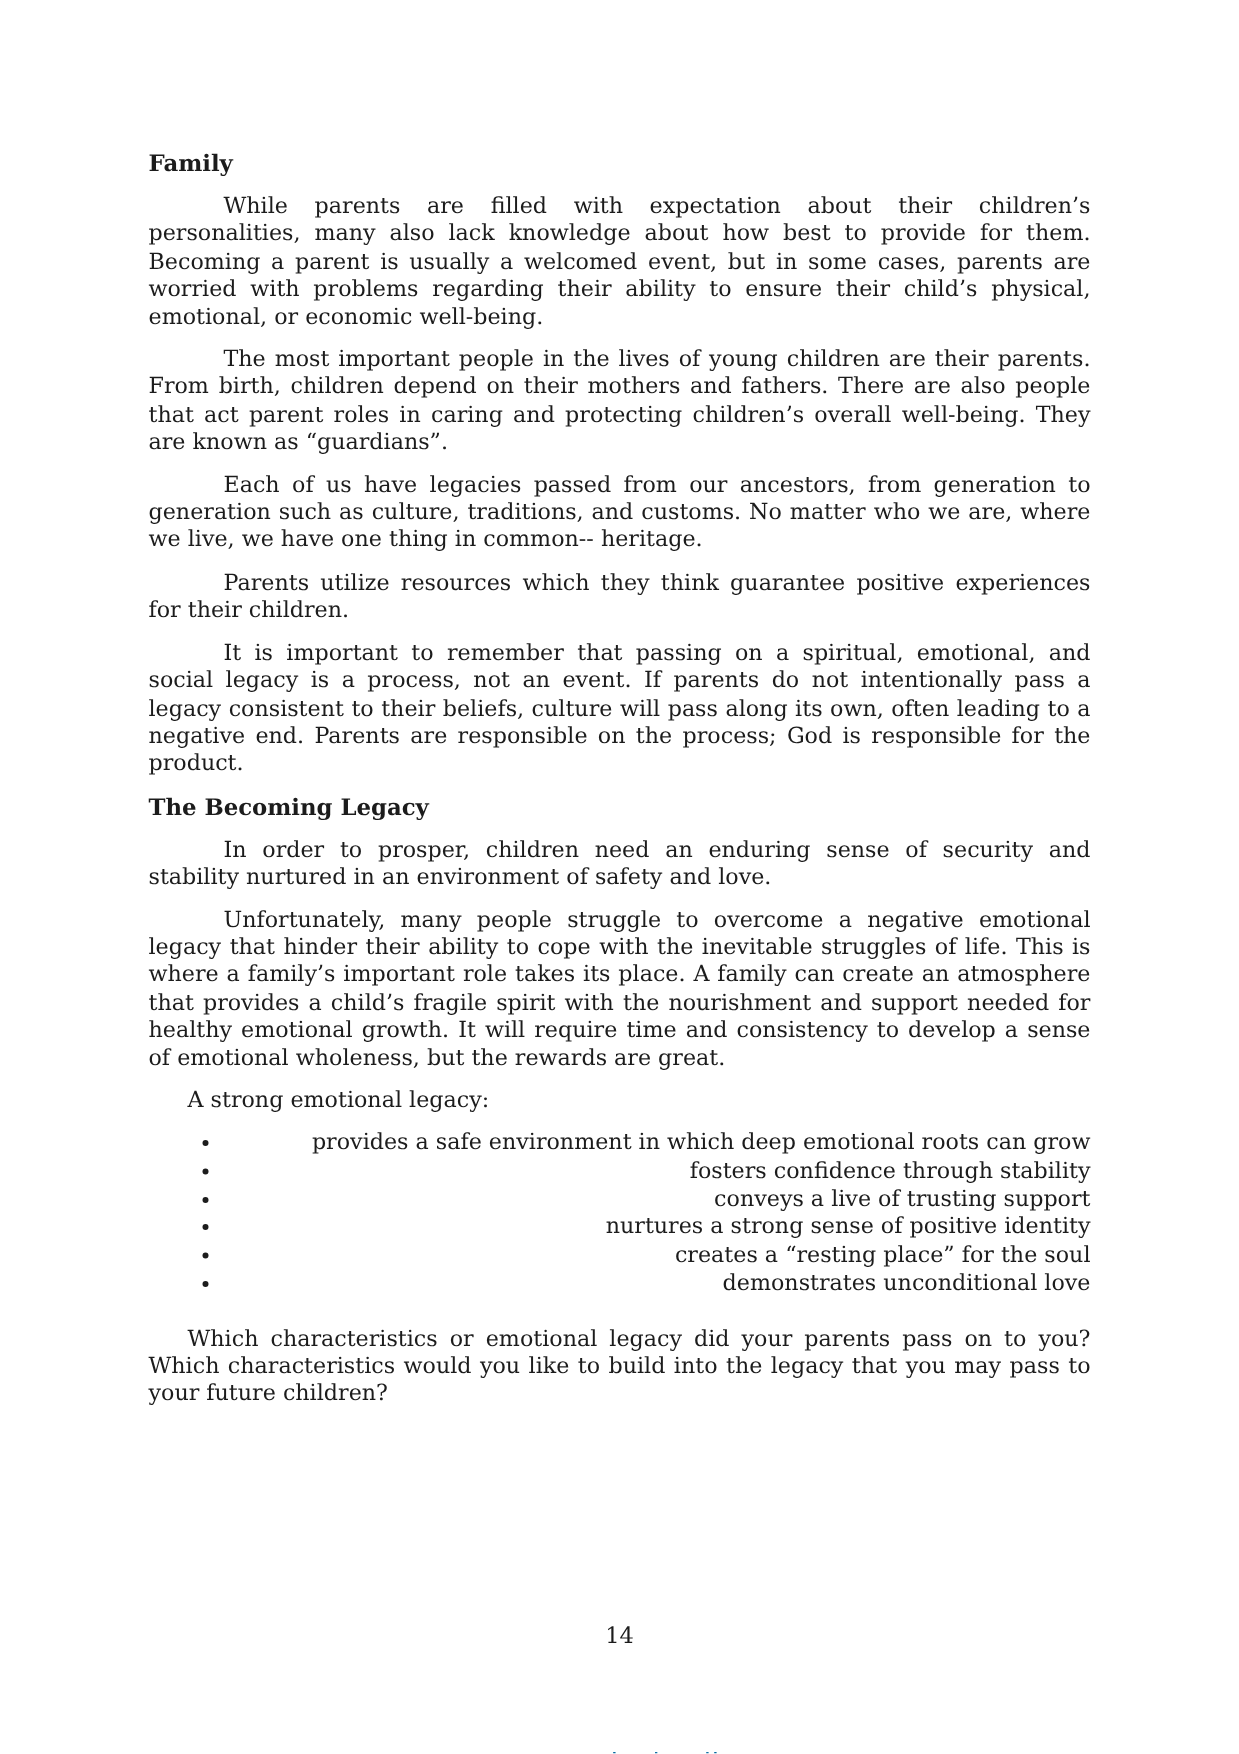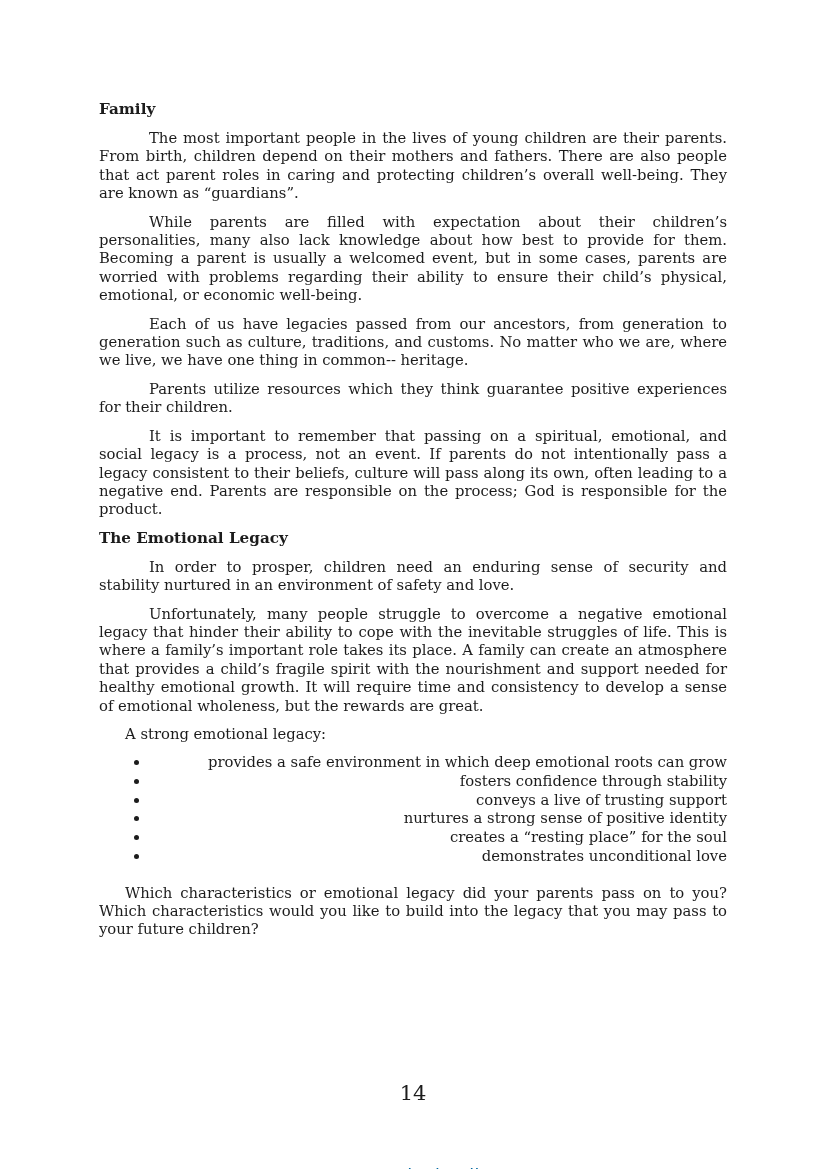--- a/index.html
+++ b/index.html
@@ -52,21 +52,21 @@
   ul.bullet-list li {
     text-align: right;
     line-height: 18.7px;
   }
   .page-number {
     position: absolute;
     left: 0;
     top: 1081px;
     width: 100%;
     text-align: center;
-    font-size: 21px;
+    font-size: 15px;
     color: #1c1c1c;
   }
   .watermark {
     position: absolute;
     left: 0;
     top: 1122px;
     width: 100%;
     text-align: center;
     font-size: 17.5px;
     letter-spacing: 0.5px;
@@ -76,27 +76,27 @@
   }
 </style>
 </head>
 <body>
 
 <div class="page">
   <div class="content">
 
     <h2 class="section-heading">Family</h2>
 
+    <p>While parents are filled with expectation about their children’s personalities, many also lack knowledge about how best to provide for them. Becoming a parent is usually a welcomed event, but in some cases, parents are worried with problems regarding their ability to ensure their child’s physical, emotional, or economic well-being.</p>
     <p>The most important people in the lives of young children are their parents. From birth, children depend on their mothers and fathers. There are also people that act parent roles in caring and protecting children’s overall well-being. They are known as “guardians”.</p>
-    <p>While parents are filled with expectation about their children’s personalities, many also lack knowledge about how best to provide for them. Becoming a parent is usually a welcomed event, but in some cases, parents are worried with problems regarding their ability to ensure their child’s physical, emotional, or economic well-being.</p>
     <p>Each of us have legacies passed from our ancestors, from generation to generation such as culture, traditions, and customs. No matter who we are, where we live, we have one thing in common-- heritage.</p>
     <p>Parents utilize resources which they think guarantee positive experiences for their children.</p>
     <p>It is important to remember that passing on a spiritual, emotional, and social legacy is a process, not an event. If parents do not intentionally pass a legacy consistent to their beliefs, culture will pass along its own, often leading to a negative end. Parents are responsible on the process; God is responsible for the product.</p>
 
-    <h2 class="section-heading">The Emotional Legacy</h2>
+    <h2 class="section-heading">The Becoming Legacy</h2>
 
     <p>In order to prosper, children need an enduring sense of security and stability nurtured in an environment of safety and love.</p>
     <p>Unfortunately, many people struggle to overcome a negative emotional legacy that hinder their ability to cope with the inevitable struggles of life. This is where a family’s important role takes its place. A family can create an atmosphere that provides a child’s fragile spirit with the nourishment and support needed for healthy emotional growth. It will require time and consistency to develop a sense of emotional wholeness, but the rewards are great.</p>
 
     <p class="list-intro">A strong emotional legacy:</p>
 
     <ul class="bullet-list">
       <li>provides a safe environment in which deep emotional roots can grow</li>
       <li>fosters confidence through stability</li>
       <li>conveys a live of trusting support</li>

